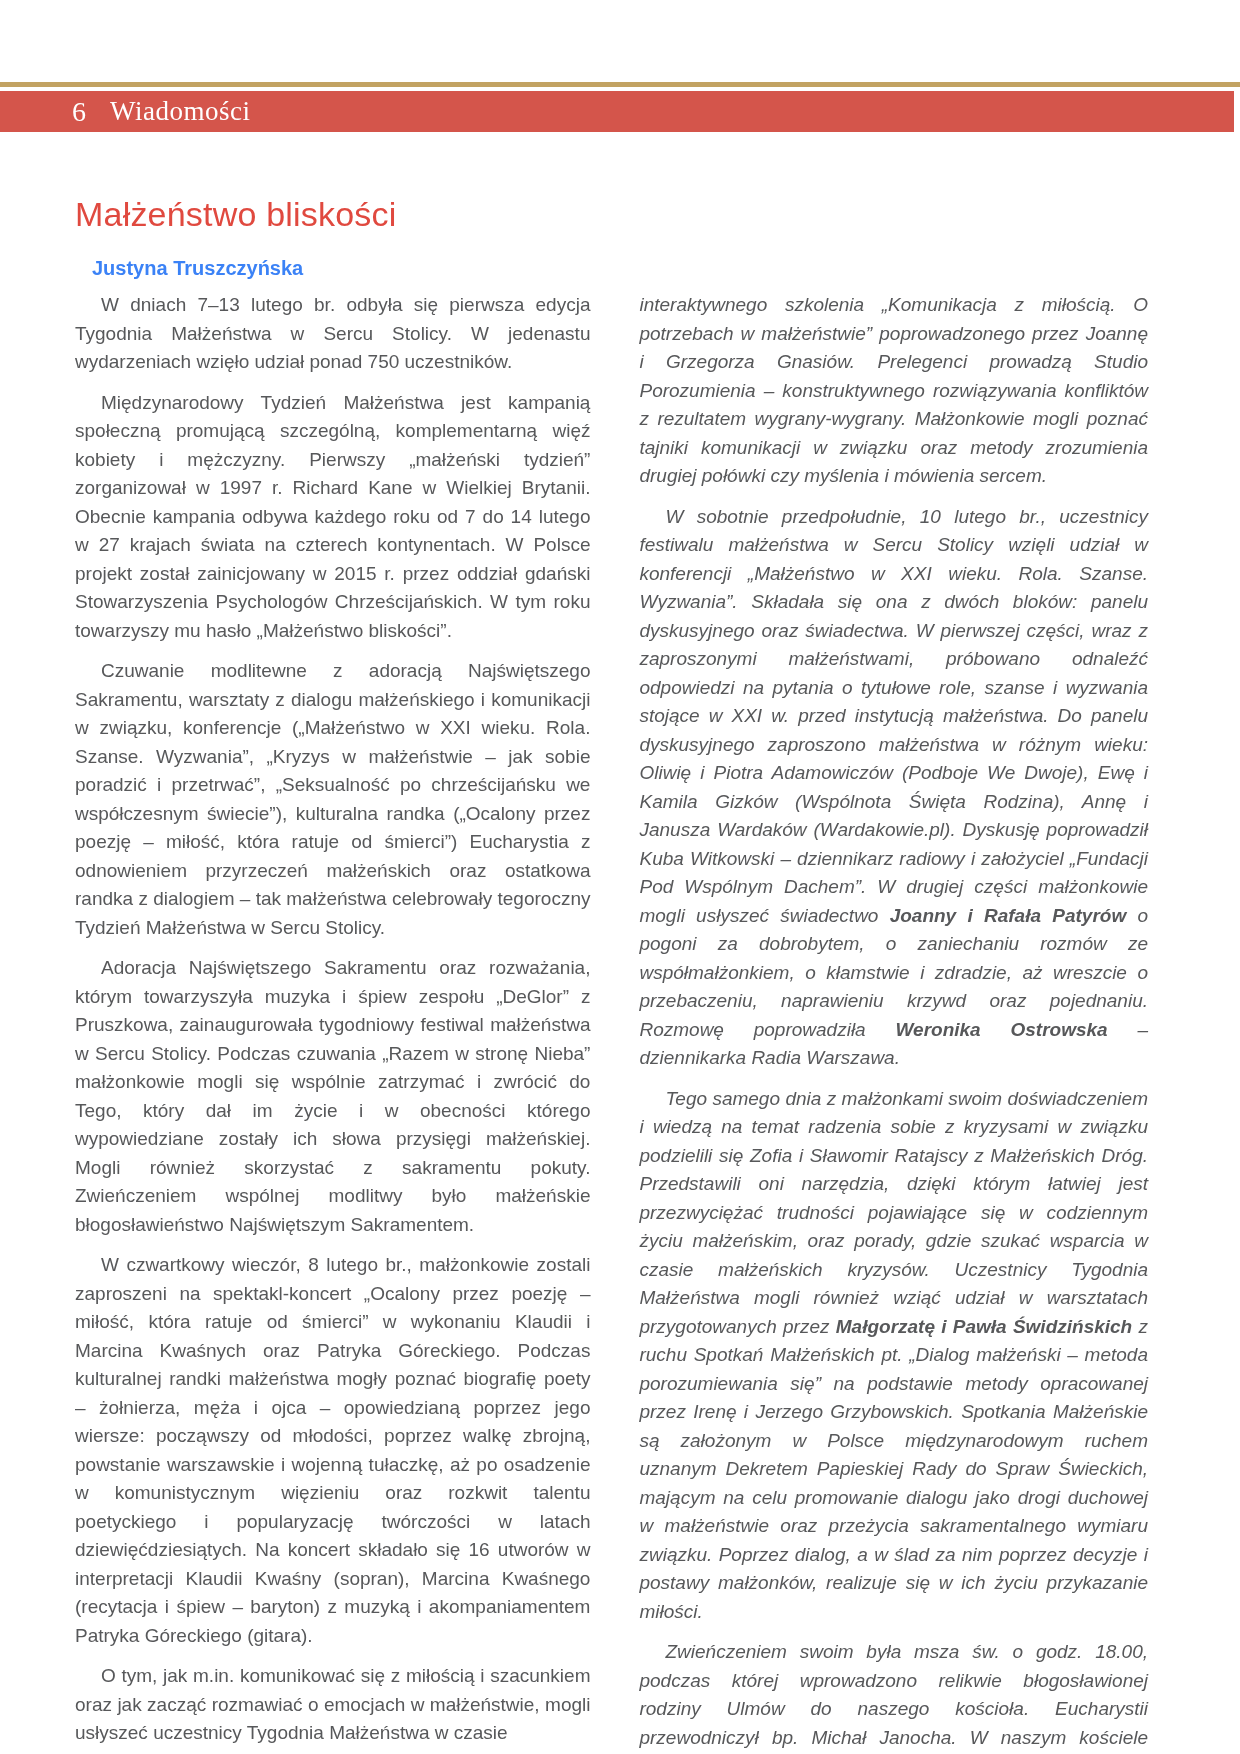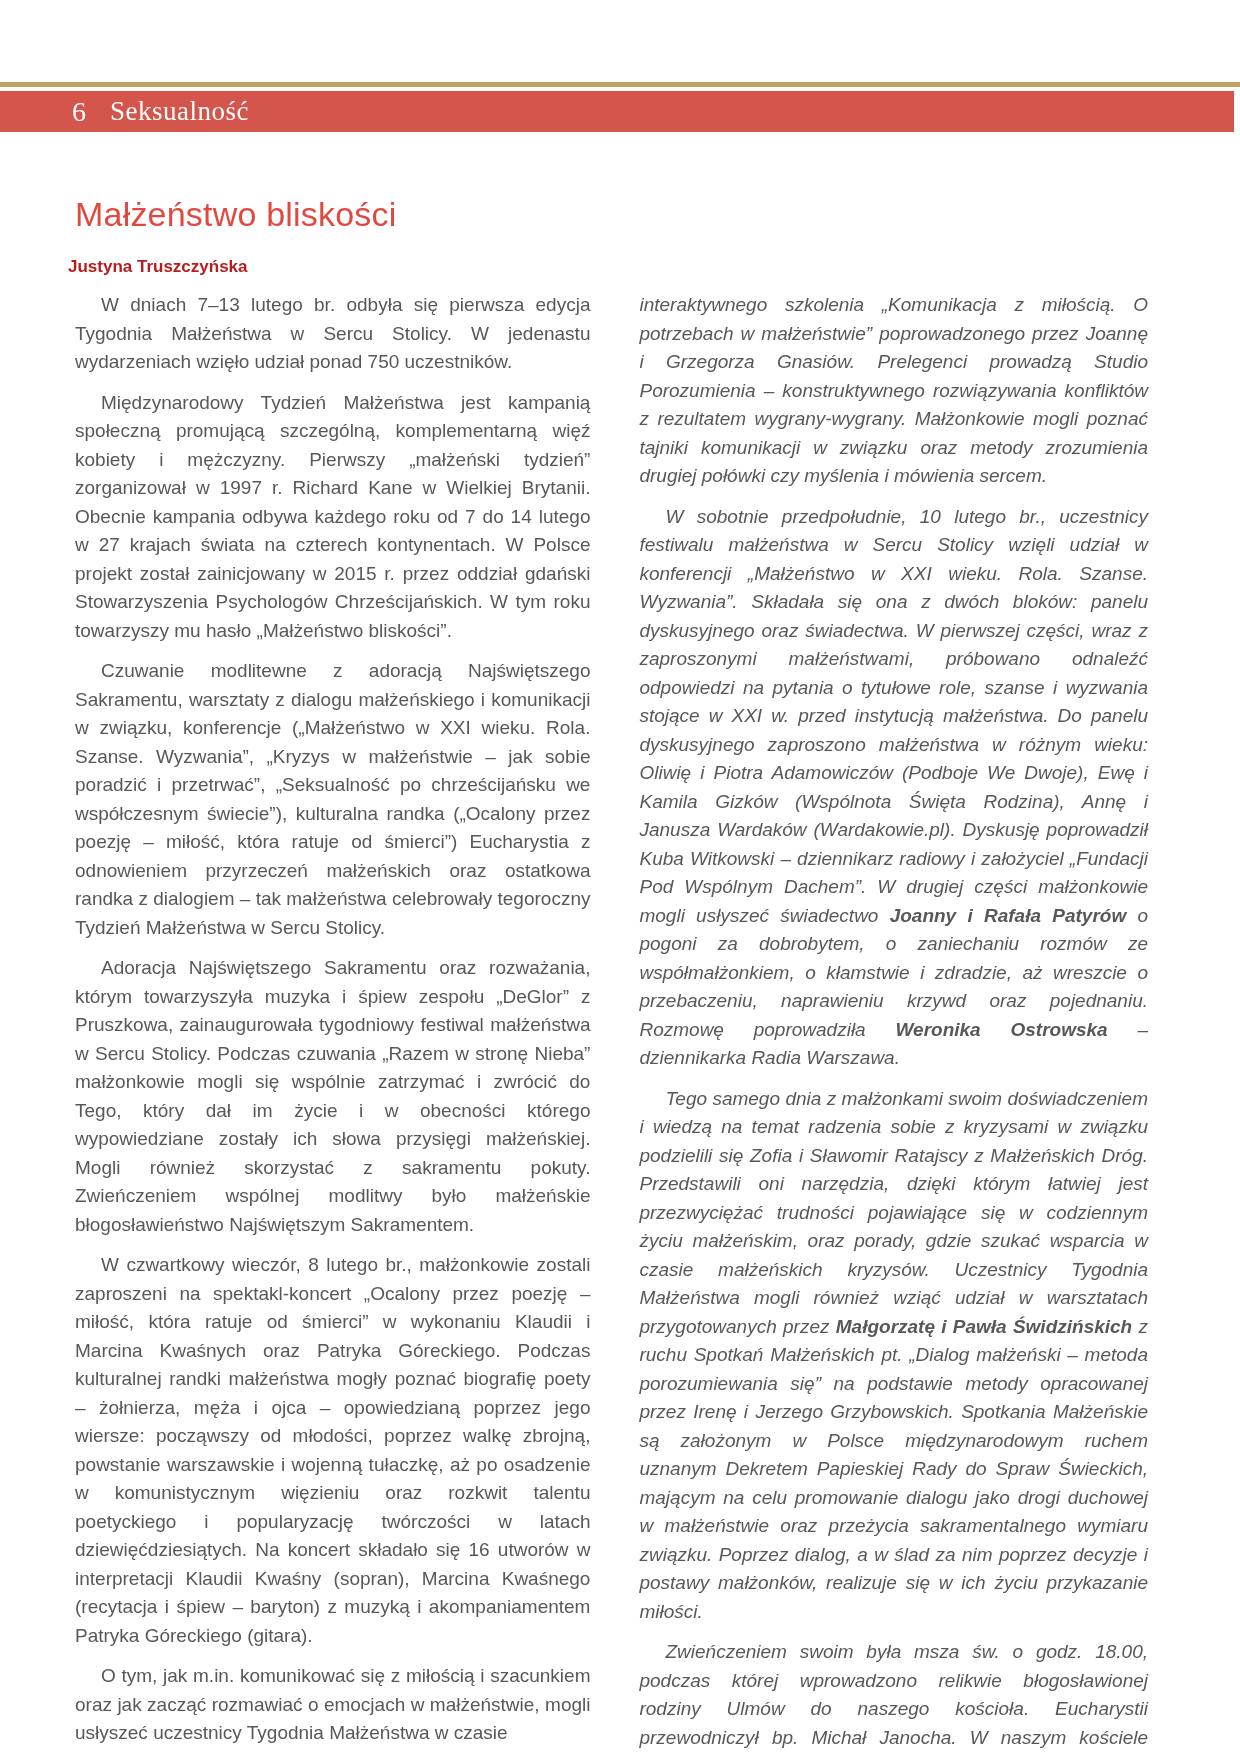--- a/index.html
+++ b/index.html
@@ -8,42 +8,42 @@
 
   .gold-line{position:absolute;left:0;top:82px;width:1240px;height:5px;}
   .red-banner{position:absolute;left:0;top:91px;width:1234px;height:41px;
     display:flex;align-items:center;color:#ffffff;
     font-family:"Liberation Serif",serif;}
   .page-number{font-size:28px;margin-left:72px;line-height:1;}
   .section-title{font-size:27px;margin-left:24px;line-height:1;letter-spacing:0.5px;}
 
   .article-title{position:absolute;left:75px;top:195px;margin:0;
     font-size:34px;font-weight:normal;letter-spacing:0.2px;}
-  .article-author{position:absolute;left:68px;top:257px;margin:0;
-    font-size:17px;font-weight:bold;color:#b91c1c;}
+  .article-author{position:absolute;left:92px;top:257px;margin:0;
+    font-size:20px;font-weight:bold;color:#3b82f6;}
 
   .columns{position:absolute;left:75px;top:291px;width:1073px;
     display:flex;gap:49px;}
   .col{text-align:justify;color:#57585a;font-size:19px;line-height:28.5px;}
   .col-1{width:522px;}
   .col-2{width:515px;font-style:italic;}
   .para{margin:0 0 12px 0;}
   .para.indent{text-indent:26px;}
   .bold{font-weight:bold;margin-top:12px;}
 </style>
 </head>
 <body>
 
 <div class="page">
 
   <div class="gold-line" style="background: rgb(194, 162, 98);"></div>
 
   <div class="red-banner" style="background: rgb(212, 85, 75);">
     <span class="page-number">6</span>
-    <span class="section-title">Seksualność</span>
+    <span class="section-title">Wiadomości</span>
   </div>
 
   <h1 class="article-title" style="color: rgb(224, 73, 63);">Małżeństwo bliskości</h1>
 
   <p class="article-author">Justyna Truszczyńska</p>
 
   <div class="columns">
     <div class="col col-1">
         <p class="para indent"><span>W dniach 7–13 lutego br. odbyła się pierwsza edycja Tygodnia Małżeństwa w Sercu Stolicy. W jedenastu wydarzeniach wzięło udział ponad 750 uczestników.</span></p>
         <p class="para indent"><span>Międzynarodowy Tydzień Małżeństwa jest kampanią społeczną promującą szczególną, komplementarną więź kobiety i mężczyzny. Pierwszy „małżeński tydzień” zorganizował w 1997 r. Richard Kane w Wielkiej Brytanii. Obecnie kampania odbywa każdego roku od 7 do 14 lutego w 27 krajach świata na czterech kontynentach. W Polsce projekt został zainicjowany w 2015 r. przez oddział gdański Stowarzyszenia Psychologów Chrześcijańskich. W tym roku towarzyszy mu hasło „Małżeństwo bliskości”.</span></p>

